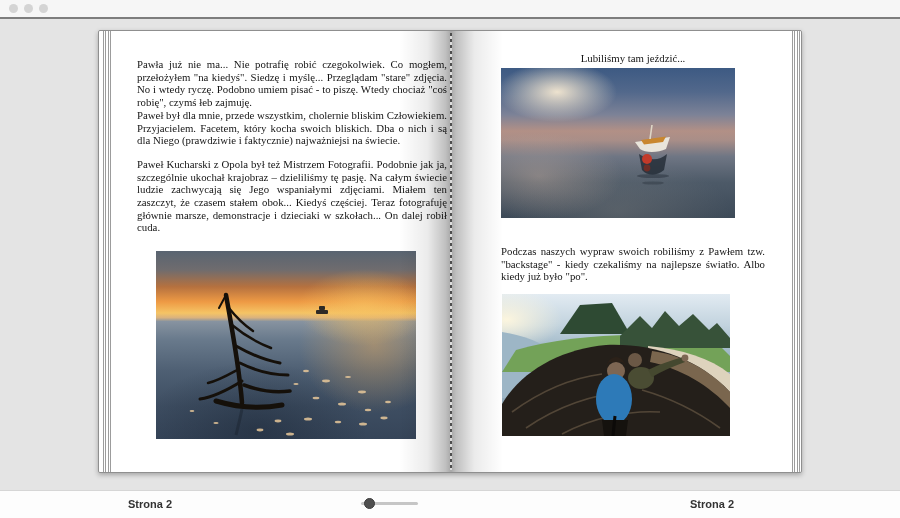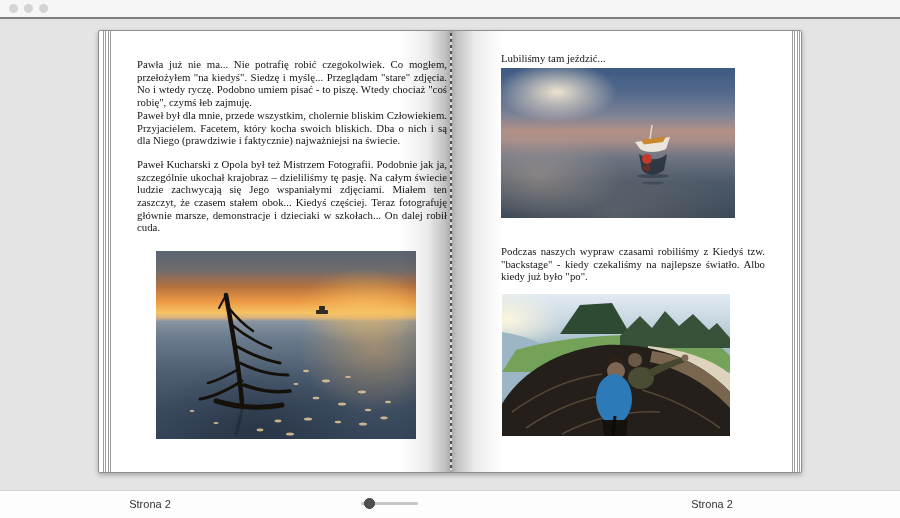--- a/index.html
+++ b/index.html
@@ -33,21 +33,21 @@
     background:linear-gradient(270deg,rgba(0,0,0,0) 0%,rgba(0,0,0,0.08) 55%,rgba(0,0,0,0.25) 90%,rgba(80,80,80,0.5) 100%);}
   .spine-stitch{position:absolute;top:2px;bottom:2px;left:351px;width:2px;pointer-events:none;
     background:repeating-linear-gradient(180deg,#4e4e4e 0 3px,#dcdcdc 3px 6px);}
 
   
   .book-text{position:absolute;font-family:"Liberation Serif",serif;
     font-size:10.8px;line-height:12.7px;text-align:justify;color:#141414;}
   .book-text p{margin:0;}
   .book-text p.gap{margin-top:11px;}
   .lp-text{left:25px;top:27px;width:310px;}
-  .rp-caption{left:402px;top:21px;width:264px;text-align:left;}
+  .rp-caption{left:402px;top:21px;width:264px;text-align:center;}
   .rp-text{left:402px;top:214px;width:264px;}
 
   
   .photo{position:absolute;overflow:hidden;}
   .photo svg{position:absolute;left:0;top:0;}
   .photo1{left:57px;top:220px;width:260px;height:188px;
     background:
       radial-gradient(ellipse 95px 55px at 80% 30%, rgba(250,200,100,0.55), rgba(250,200,100,0) 70%),
       radial-gradient(ellipse 105px 95px at 84% 50%, rgba(232,170,90,0.45), rgba(232,170,90,0) 72%),
       radial-gradient(ellipse 150px 90px at 38% 95%, rgba(18,28,42,0.40), rgba(18,28,42,0) 75%),
@@ -60,21 +60,21 @@
       linear-gradient(180deg,#3d5a83 0%,#52688b 16%,#7c8297 31%,#b29086 42%,#a98e88 48%,#6f7684 59%,#4d5a68 76%,#3d4a58 100%);}
   .photo3{left:403px;top:263px;width:228px;height:142px;
     background:
       radial-gradient(ellipse 80px 45px at 2% 18%, rgba(255,247,222,0.95), rgba(255,247,222,0) 70%),
       linear-gradient(180deg,#e2ebf2 0%,#c2d3de 22%,#a9bfcd 34%,#9db6c6 45%,#8aa2b2 100%);}
 
   
   .toolbar{position:absolute;left:0;top:490px;width:900px;height:28px;
     background:#fdfdfd;border-top:1px solid #d6d6d6;box-sizing:border-box;}
   .page-label{position:absolute;top:7px;width:92px;text-align:center;
-    font-size:11px;color:#333;}
+    font-size:11px;color:#333;font-weight:bold;}
   .page-label.left{left:104px}
   .page-label.right{left:666px}
   .slider{position:absolute;left:361px;top:11px;width:57px;height:3px;
     background:#c6c6c6;border-radius:2px;cursor:pointer;}
   .slider-thumb{position:absolute;left:3px;top:-4px;width:11px;height:11px;
     border-radius:50%;background:#4f4f4f;border:1px solid #3b3b3b;box-sizing:border-box;cursor:pointer;}
 </style>
 </head>
 <body>
 
@@ -152,21 +152,21 @@
             <ellipse cx="152" cy="115" rx="11" ry="1.6" fill="#222b35" opacity="0.35"></ellipse>
             <path d="M134,74 L169,69 L165,81 C157,85 144,85 139,81 Z" fill="#e9e5db"></path>
             <path d="M140,72 L165,68.5 L162,74 L143,76.5 Z" fill="#c9872f"></path>
             <line x1="151" y1="57" x2="149" y2="71" stroke="#ded6c6" stroke-width="1.6"></line>
             <circle cx="146" cy="91" r="5" fill="#c23a2a"></circle>
             <circle cx="146" cy="100" r="3.4" fill="#7e2a20" opacity="0.8"></circle>
           </g>
         </svg>
       </div>
 
-      <div class="book-text rp-text">Podczas naszych wypraw czasami robiliśmy z Kiedyś tzw. "backstage" - kiedy czekaliśmy na najlepsze światło. Albo kiedy już było "po".</div>
+      <div class="book-text rp-text">Podczas naszych wypraw swoich robiliśmy z Pawłem tzw. "backstage" - kiedy czekaliśmy na najlepsze światło. Albo kiedy już było "po".</div>
       <div class="photo photo3">
         <svg width="228" height="142" viewBox="0 0 228 142">
           <path d="M0,38 C26,42 48,52 60,66 L60,104 L0,104 Z" fill="#9db6c6"></path>
           <path d="M14,56 C70,40 150,36 214,48 L228,62 L228,78 L0,78 Z" fill="#73a258"></path>
           <path d="M58,40 L78,11 L110,9 L128,40 Z" fill="#2e4a33"></path>
           <path d="M118,42 L138,22 L150,34 L163,17 L177,32 L191,20 L207,36 L215,29 L228,44 L228,54 L118,54 Z" fill="#375239"></path>
           <path d="M146,52 C180,55 208,64 228,80 L228,104 L146,72 Z" fill="#ded3bd"></path>
           <path d="M0,110 C20,76 60,55 104,51 C150,49 196,64 228,98 L228,142 L0,142 Z" fill="#241f1a"></path>
           <path d="M148,68 C178,74 208,92 228,114 L228,98 C206,74 176,60 150,57 Z" fill="#8a7358" opacity="0.85"></path>
           <g stroke="#6b5b47" stroke-width="1.6" opacity="0.65" fill="none">

